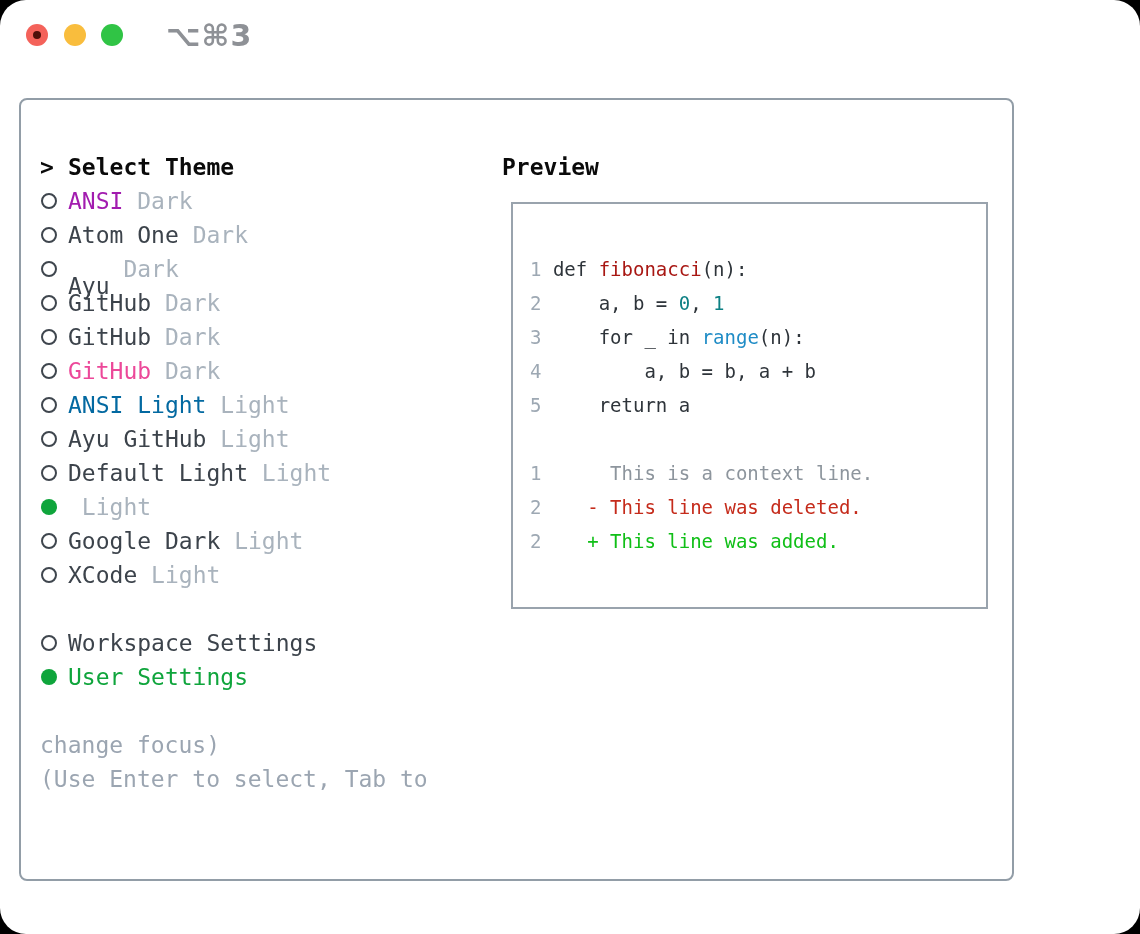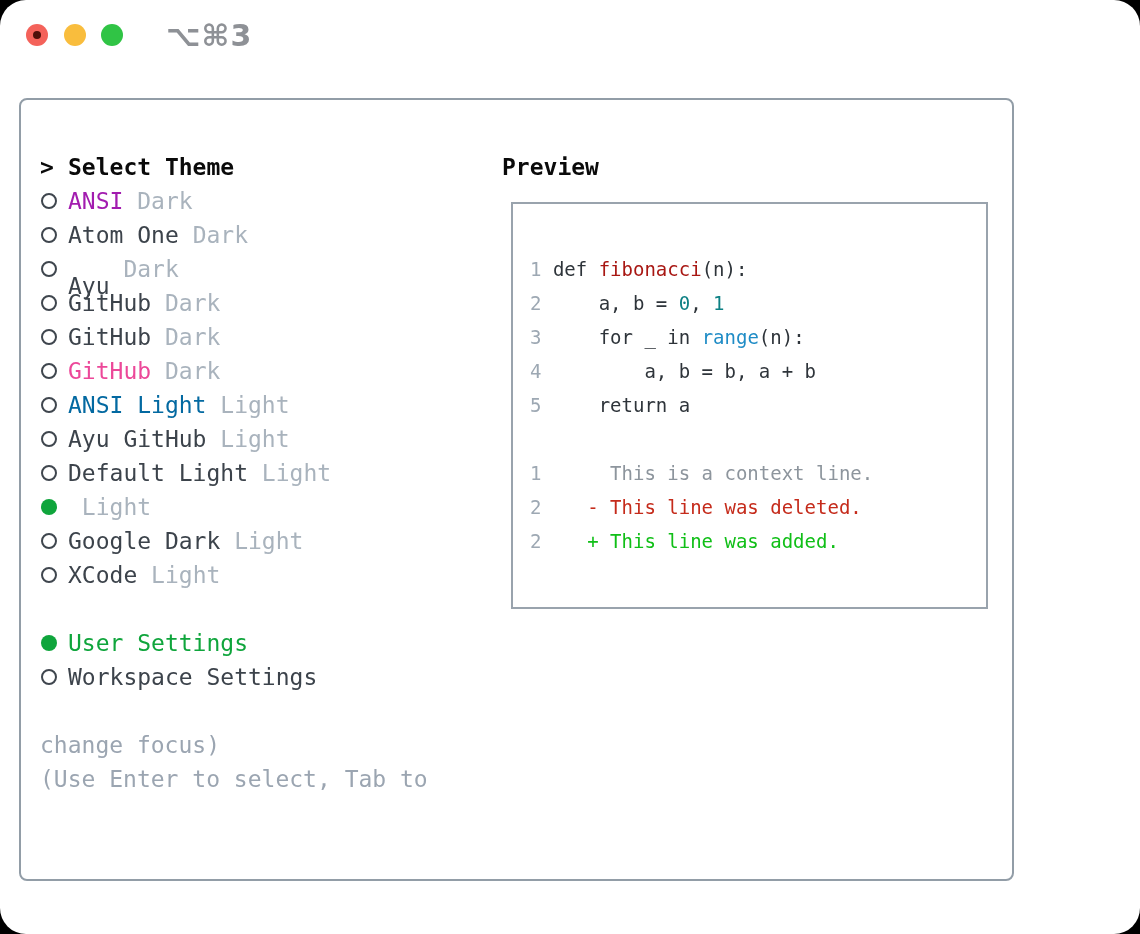--- a/index.html
+++ b/index.html
@@ -83,22 +83,22 @@
         <div class="row"><span class="marker"><span class="radio"></span></span><span style="color: rgb(60, 67, 75);">GitHub</span><span style="color: rgb(169, 179, 189);"> Dark</span></div>
         <div class="row"><span class="marker"><span class="radio"></span></span><span style="color: rgb(60, 67, 75);">GitHub</span><span style="color: rgb(169, 179, 189);"> Dark</span></div>
         <div class="row"><span class="marker"><span class="radio"></span></span><span style="color: #ec4899;">GitHub</span><span style="color: rgb(169, 179, 189);"> Dark</span></div>
         <div class="row"><span class="marker"><span class="radio"></span></span><span style="color: #0369a1;">ANSI Light</span><span style="color: rgb(169, 179, 189);"> Light</span></div>
         <div class="row"><span class="marker"><span class="radio"></span></span><span style="color: rgb(60, 67, 75);">Ayu GitHub</span><span style="color: rgb(169, 179, 189);"> Light</span></div>
         <div class="row"><span class="marker"><span class="radio"></span></span><span style="color: rgb(60, 67, 75);">Default Light</span><span style="color: rgb(169, 179, 189);"> Light</span></div>
         <div class="row"><span class="marker"><span class="radio on" style="background: rgb(15, 165, 60);"></span></span><span style="color: rgb(169, 179, 189);"> Light</span></div>
         <div class="row"><span class="marker"><span class="radio"></span></span><span style="color: rgb(60, 67, 75);">Google Dark</span><span style="color: rgb(169, 179, 189);"> Light</span></div>
         <div class="row"><span class="marker"><span class="radio"></span></span><span style="color: rgb(60, 67, 75);">XCode</span><span style="color: rgb(169, 179, 189);"> Light</span></div>
         <div class="row"></div>
+        <div class="row"><span class="marker"><span class="radio"></span></span><span style="color: rgb(60, 67, 75);">Workspace Settings</span></div>
         <div class="row"><span class="marker"><span class="radio on" style="background: rgb(15, 165, 60);"></span></span><span style="color: rgb(15, 165, 60);">User Settings</span></div>
-        <div class="row"><span class="marker"><span class="radio"></span></span><span style="color: rgb(60, 67, 75);">Workspace Settings</span></div>
         <div class="row"></div>
         <div class="hint-line" style="color: rgb(155, 165, 177);">change focus)</div>
         <div class="hint-line" style="color: rgb(155, 165, 177);">(Use Enter to select, Tab to</div>
       </div>
 
     <div class="preview-title">Preview</div>
 
     <div class="preview-box">
       <div class="code" id="code"><div class="line"><span style="color: rgb(157, 168, 179);">1</span><span> </span><span style="color: rgb(46, 52, 58);">def </span><span style="color: rgb(168, 23, 19);">fibonacci</span><span style="color: rgb(46, 52, 58);">(n):</span></div><div class="line"><span style="color: rgb(157, 168, 179);">2</span><span> </span><span style="color: rgb(46, 52, 58);">    a, b = </span><span style="color: rgb(13, 128, 132);">0</span><span style="color: rgb(46, 52, 58);">, </span><span style="color: rgb(13, 128, 132);">1</span></div><div class="line"><span style="color: rgb(157, 168, 179);">3</span><span> </span><span style="color: rgb(46, 52, 58);">    for _ in </span><span style="color: rgb(31, 140, 198);">range</span><span style="color: rgb(46, 52, 58);">(n):</span></div><div class="line"><span style="color: rgb(157, 168, 179);">4</span><span> </span><span style="color: rgb(46, 52, 58);">        a, b = b, a + b</span></div><div class="line"><span style="color: rgb(157, 168, 179);">5</span><span> </span><span style="color: rgb(46, 52, 58);">    return a</span></div><div class="line"></div><div class="line"><span style="color: rgb(157, 168, 179);">1</span><span> </span><span style="color: rgb(141, 149, 157);">     This is a context line.</span></div><div class="line"><span style="color: rgb(157, 168, 179);">2</span><span> </span><span style="color: rgb(197, 43, 27);">   - This line was deleted.</span></div><div class="line"><span style="color: rgb(157, 168, 179);">2</span><span> </span><span style="color: rgb(16, 191, 23);">   + This line was added.</span></div></div>
     </div>

